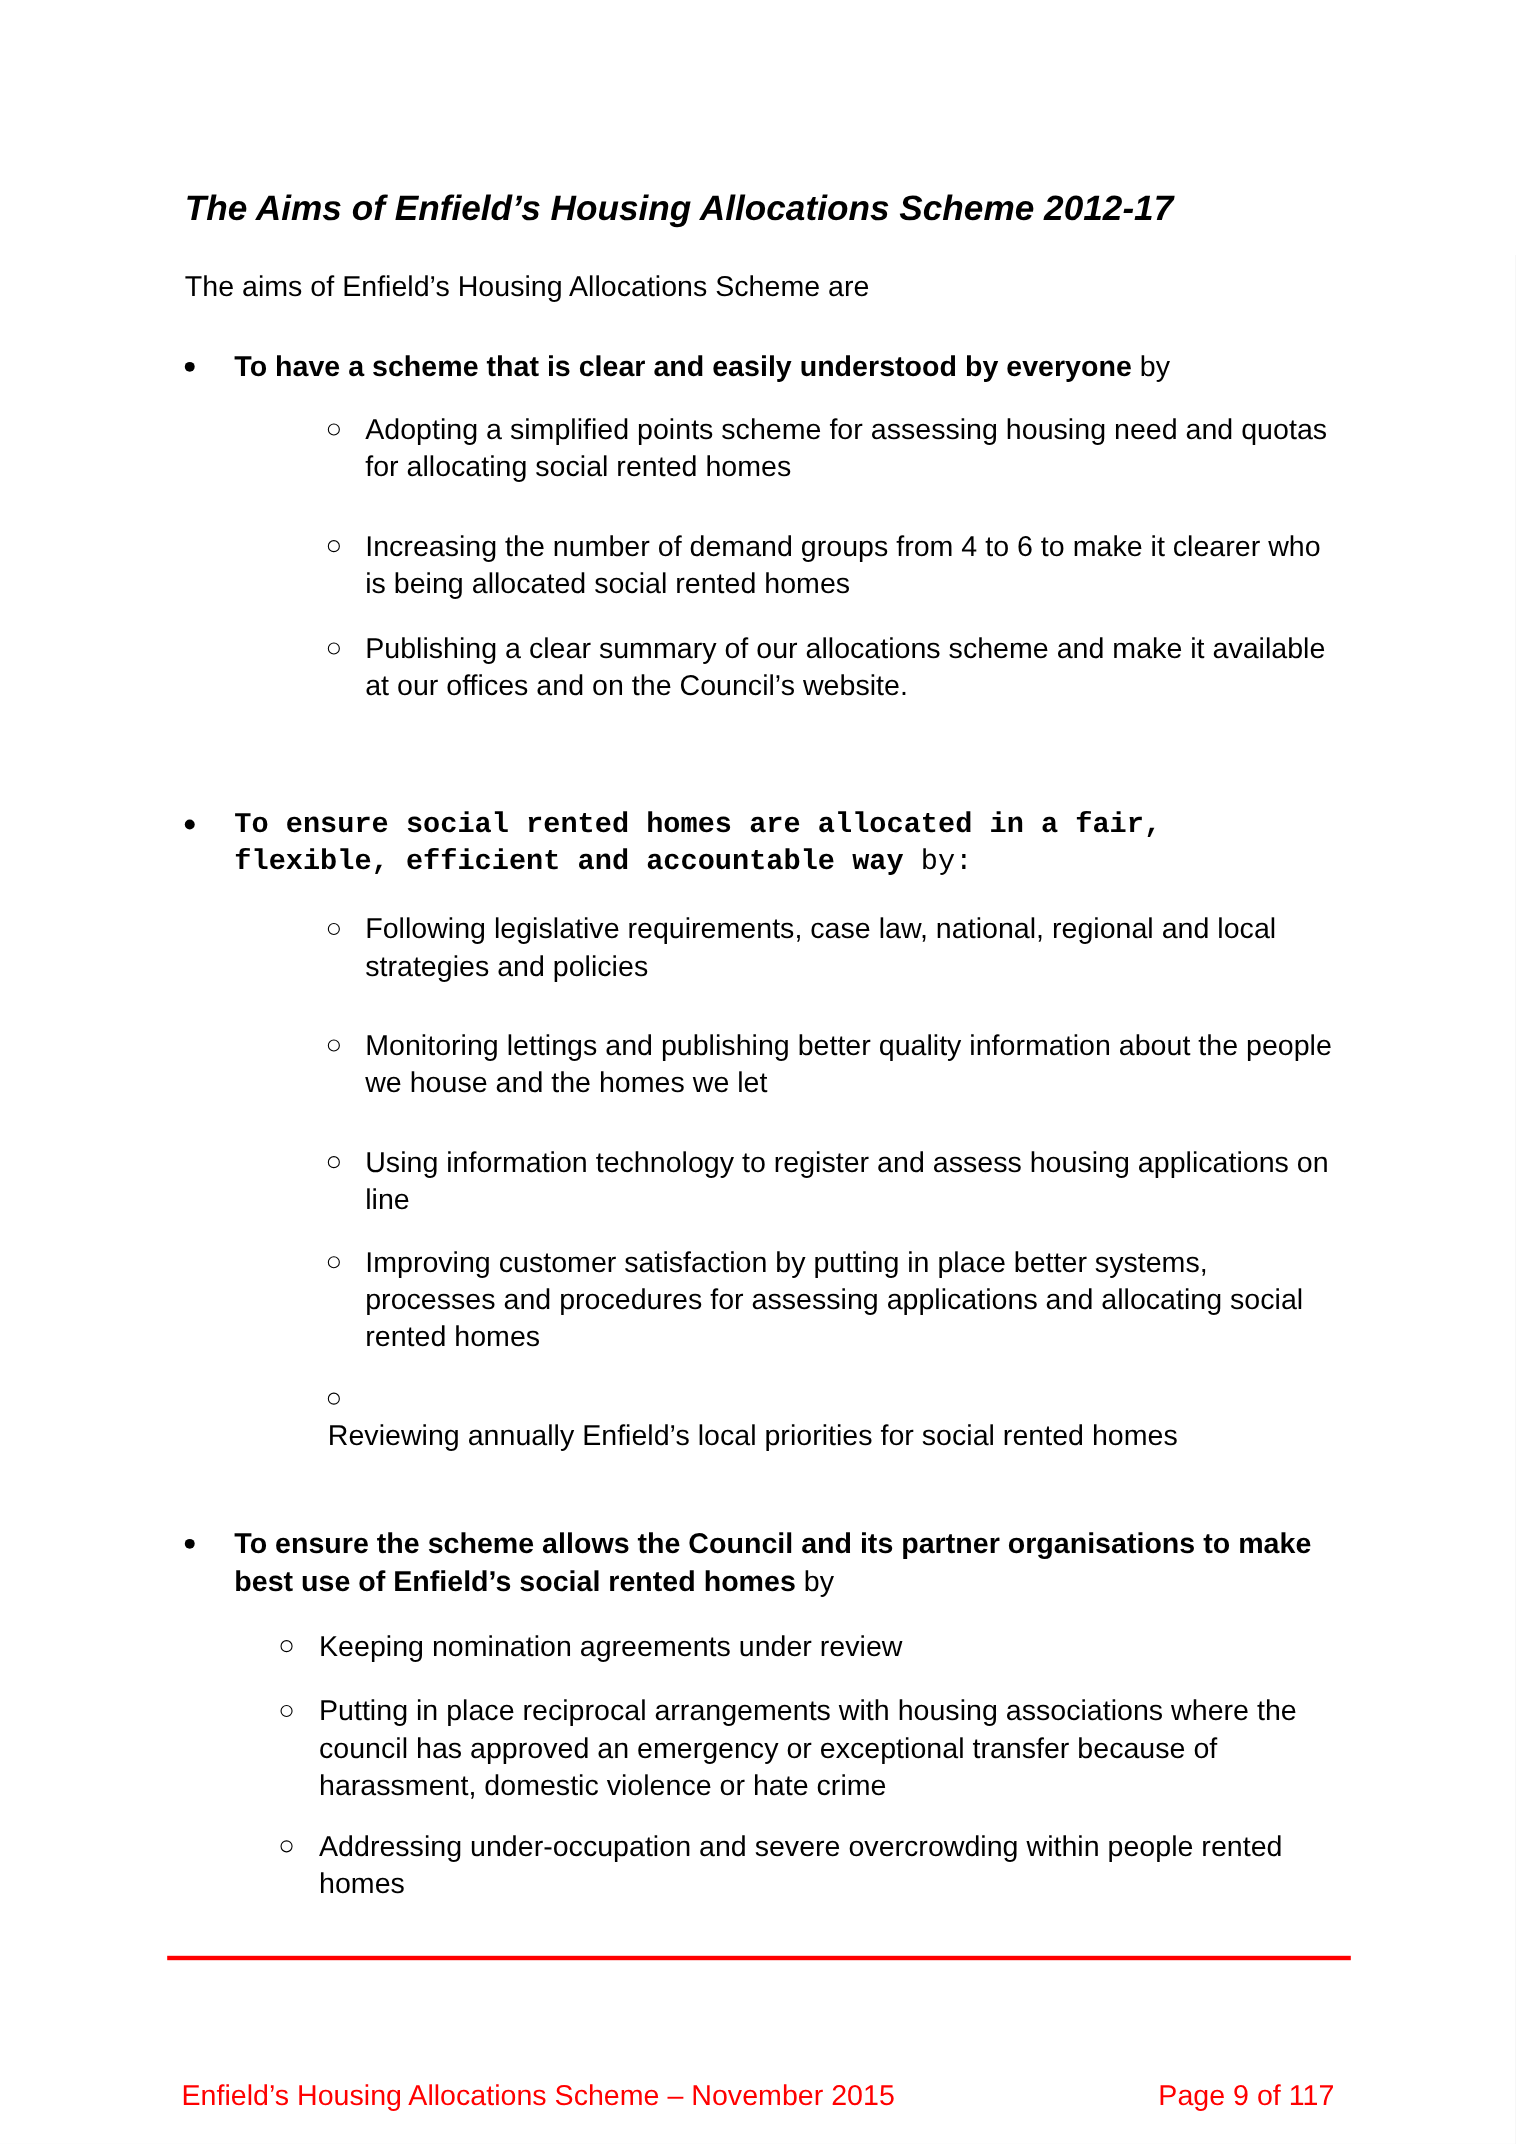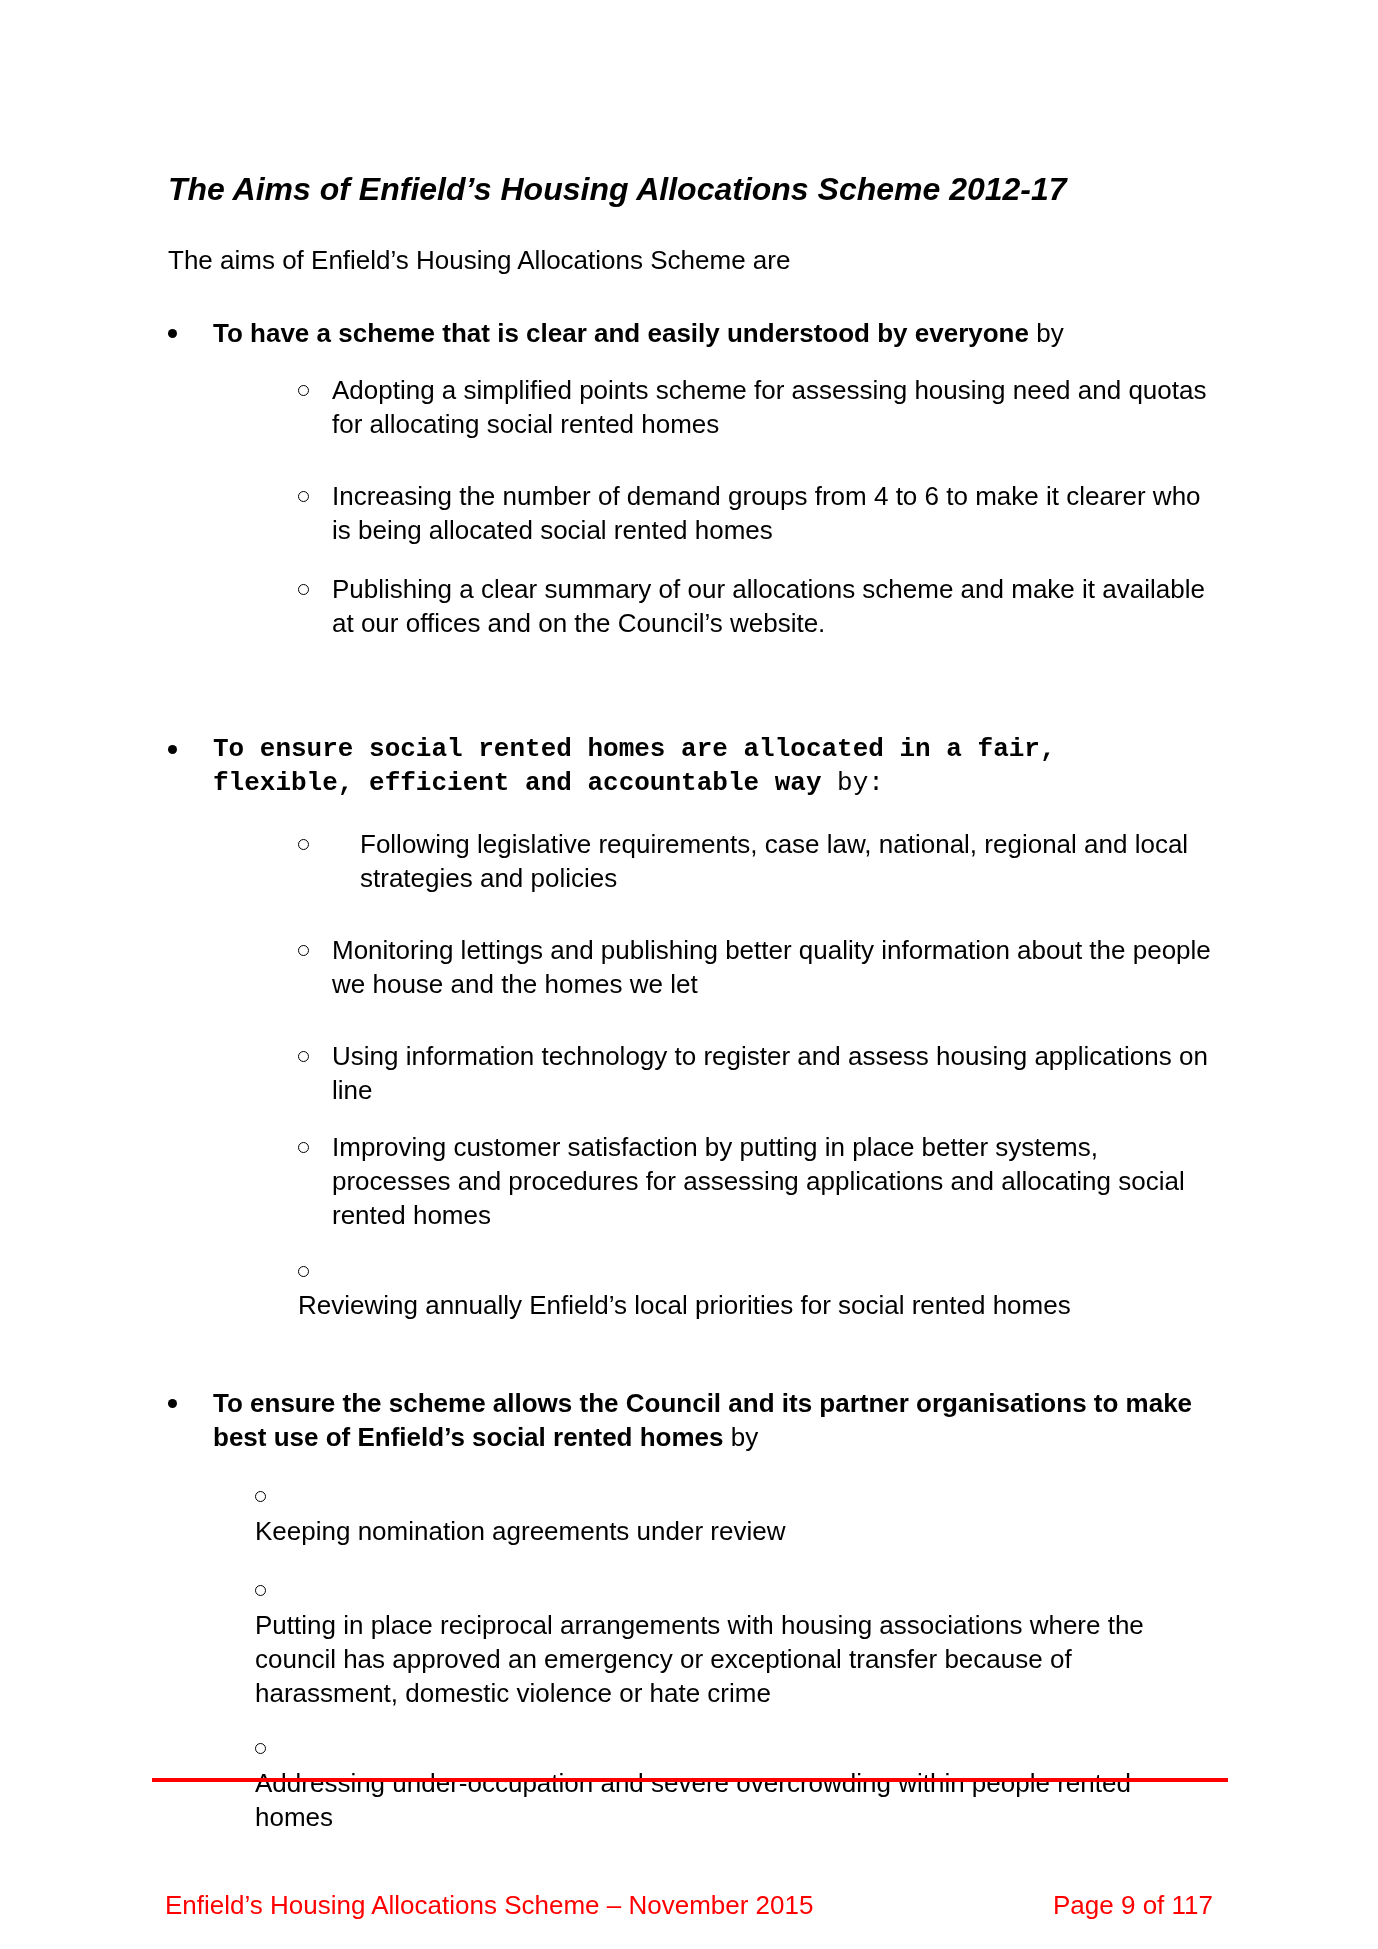--- a/index.html
+++ b/index.html
@@ -40,39 +40,39 @@
     background: #000;
     border-radius: 50%;
   }
   .main-bullet .b-text { width: 990px; }
   .b-text .bold-part { font-weight: bold; }
 
   
   .sub-bullet { display: flex; }
   .sub-a { margin-left: 298px; }
   .sub-a .marker-cell { width: 34px; flex: 0 0 34px; }
-  .sub-b { margin-left: 255px; flex-direction: column; }
+  .sub-b { margin-left: 255px; }
   .sub-b .marker-cell { width: 35px; flex: 0 0 35px; }
   .circle {
     display: block;
     width: 9px; height: 9px;
     margin-top: 12px;
     border: 1.5px solid #000;
     border-radius: 50%;
     background: transparent;
   }
   .sub-a .s-text { width: 880px; }
   .sub-b .s-text { width: 930px; }
 
   
   .mt-bullet1 { margin-top: 39px; }
   .mt-23 { margin-top: 23px; }
   .mt-24 { margin-top: 38px; }
   .mt-25 { margin-top: 25px; }
-  .mt-27 { margin-top: 27px; gap: 28px; }
+  .mt-27 { margin-top: 27px; }
   .mt-22 { margin-top: 22px; flex-direction: column; }
   .mt-21 { margin-top: 21px; }
   .mt-bullet2 { margin-top: 92px; font-family: Liberation Mono, monospace; }
   .mt-bullet3 { margin-top: 64px; }
 
   
   .footer-rule {
     position: absolute;
     left: 152px;
     top: 1778px;

